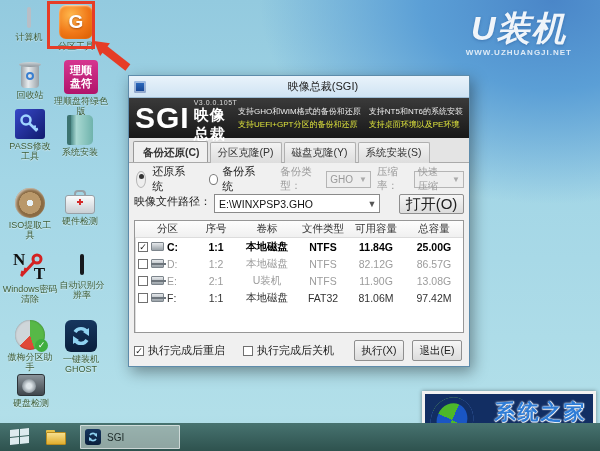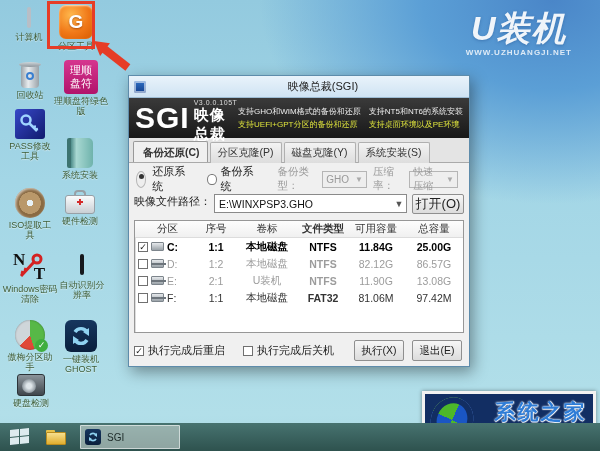--- a/index.html
+++ b/index.html
@@ -29,21 +29,21 @@
 
   .ic-bin { width:22px; height:27px; position:relative; }
   .ic-bin .body { position:absolute; left:2px; top:4px; width:18px; height:23px;
      background:linear-gradient(90deg,#9aa2a8,#e8ecee 40%,#9aa2a8); border-radius:2px 2px 4px 4px; }
   .ic-bin .lid { position:absolute; left:0; top:1px; width:22px; height:5px; border-radius:50%;
      background:linear-gradient(#cfd6da,#8d969c); }
   .ic-bin .mark { position:absolute; left:7px; top:11px; width:8px; height:8px; border-radius:50%;
      border:2px solid #3a7fd0; }
 
   .ic-lishun { width:34px; height:34px; border-radius:4px; background:linear-gradient(#d6368f,#b1136b);
-     color:#fff; font-weight:normal; font-size:11px; line-height:1.2; width:34px;
+     color:#fff; font-weight:bold; font-size:11px; line-height:1.2; width:34px;
      display:flex; align-items:center; justify-content:center; text-align:center;
      padding:2px; word-break:break-all; }
 
   .ic-key { width:30px; height:30px; border-radius:3px; background:linear-gradient(135deg,#3748c8,#101a6e); }
   .ic-book { width:26px; height:30px; border-radius:2px 5px 5px 2px;
      background:linear-gradient(90deg,#4e8d8a,#a8d8d2 25%,#6fb3ac); border-left:4px solid #3c7370; }
   .ic-cd { width:30px; height:30px; border-radius:50%;
      background:radial-gradient(circle,#e8f2f6 0 14%, #b9986a 16% 50%, #8a6a42 52% 78%, #6e5234 100%);
      box-shadow:inset 1px 1px 3px rgba(255,255,255,.7); }
   .ic-toolbox { width:30px; height:24px; position:relative; }
@@ -130,37 +130,37 @@
   .optrow { display:flex; align-items:center; font-size:11px; height:20px; }
   .radio { width:11px; height:11px; border-radius:50%; border:1px solid #777; background:#fff;
      display:inline-block; margin-right:4px; position:relative; vertical-align:-2px; }
   .radio.sel::after { content:""; position:absolute; left:2px; top:2px; width:5px; height:5px;
      border-radius:50%; background:#333; }
   .optlbl { color:#222; margin-right:22px; display:flex; align-items:center; }
   .dislbl { color:#9a9a9a; font-size:10.5px; }
   .sel { border:1px solid #b5b5b5; background:#eee; color:#999; font-size:10px; height:17px;
      display:inline-flex; align-items:center; padding:0 3px; margin:0 6px 0 2px; }
   .sel .arr { margin-left:6px; font-size:8px; color:#aaa; }
-  .sel.w1 { width:46px; } .sel.w2 { width:58px; margin-right:6px; }
+  .sel.w1 { width:46px; } .sel.w2 { width:58px; margin-right:0; }
 
   .pathrow { display:flex; align-items:flex-start; font-size:11px; margin-top:5px; height:21px; }
   .pathrow .plbl { color:#222; margin-right:3px; white-space:nowrap; }
   .combo { flex:1; height:19px; border:1px solid #8a8a8a; background:#fff; display:flex;
      align-items:center; font-size:10.5px; color:#111; padding-left:4px; }
   .combo .arr { margin-left:auto; width:14px; text-align:center; color:#555; font-size:9px; }
-  .openbtn { width:52px; height:20px; margin-left:5px; font-size:13px; color:#222; text-align:center;
+  .openbtn { width:65px; height:20px; margin-left:19px; font-size:15px; color:#222; text-align:center;
      line-height:18px; border:1px solid #8f8f8f; border-radius:2px; background:linear-gradient(#f6f6f6,#dcdcdc); }
 
   .tbl { margin-top:5px; border:1px solid #979797; background:#fff; height:113px; overflow:hidden;
      box-shadow:inset 1px 1px 0 #ddd; }
   .trow { display:flex; height:17px; align-items:center; font-size:10.5px; }
   .trow.hdrw { background:linear-gradient(#fdfdfd,#f0f0f0); border-bottom:1px solid #dcdcdc; color:#333; }
   .trow .c { text-align:center; overflow:hidden; white-space:nowrap; }
   .c0{width:62px; display:flex; align-items:center; text-align:left; padding-left:3px;}
-  .c1{width:38px;} .c2{width:64px;} .c3{width:48px;font-weight:bold;} .c4{width:58px;} .c5{flex:1;}
+  .c1{width:38px;} .c2{width:64px;} .c3{width:48px;} .c4{width:58px;} .c5{flex:1;}
   .trow.sel-row { font-weight:bold; color:#000; }
   .trow.dim { color:#9c9c9c; }
   .trow.r4 { color:#333; }
   .cb { width:10px; height:10px; border:1px solid #707070; background:#fff; display:inline-block;
      margin-right:3px; flex:0 0 auto; font-size:9px; line-height:9px; text-align:center; color:#222; }
   .cb.on::after { content:"✓"; }
   .drv { width:13px; height:9px; border-radius:1px; background:linear-gradient(#e6e9ec,#9aa2a8);
      border:1px solid #7d858c; margin-right:3px; flex:0 0 auto; position:relative; }
   .drv.usb::after { content:""; position:absolute; left:-1px; top:3px; width:15px; height:2px; background:#6d757c; }
 
@@ -228,21 +228,21 @@
   <div class="dicon" style="left:6px;top:109px;width:48px;">
     <span class="ico ic-key">
       <svg width="24" height="24" viewBox="0 0 24 24">
           <circle cx="8" cy="8" r="4.5" fill="none" stroke="#9fd4ff" stroke-width="2.5"></circle>
           <path d="M11 11 L19 19 M15 15 l3 -0.5 M17.5 17.5 l2.5 -0.5" stroke="#9fd4ff" stroke-width="2.5" fill="none"></path>
         </svg>
     </span>
     <span class="lbl">PASS修改工具</span>
   </div>
 
-  <div class="dicon" style="left:56px;top:138px;width:48px;">
+  <div class="dicon" style="left:56px;top:115px;width:48px;">
     <span class="ico ic-book"></span>
     <span class="lbl">系统安装</span>
   </div>
 
   <div class="dicon" style="left:6px;top:188px;width:48px;">
     <span class="ico ic-cd"></span>
     <span class="lbl">ISO提取工具</span>
   </div>
 
   <div class="dicon" style="left:56px;top:190px;width:48px;">

